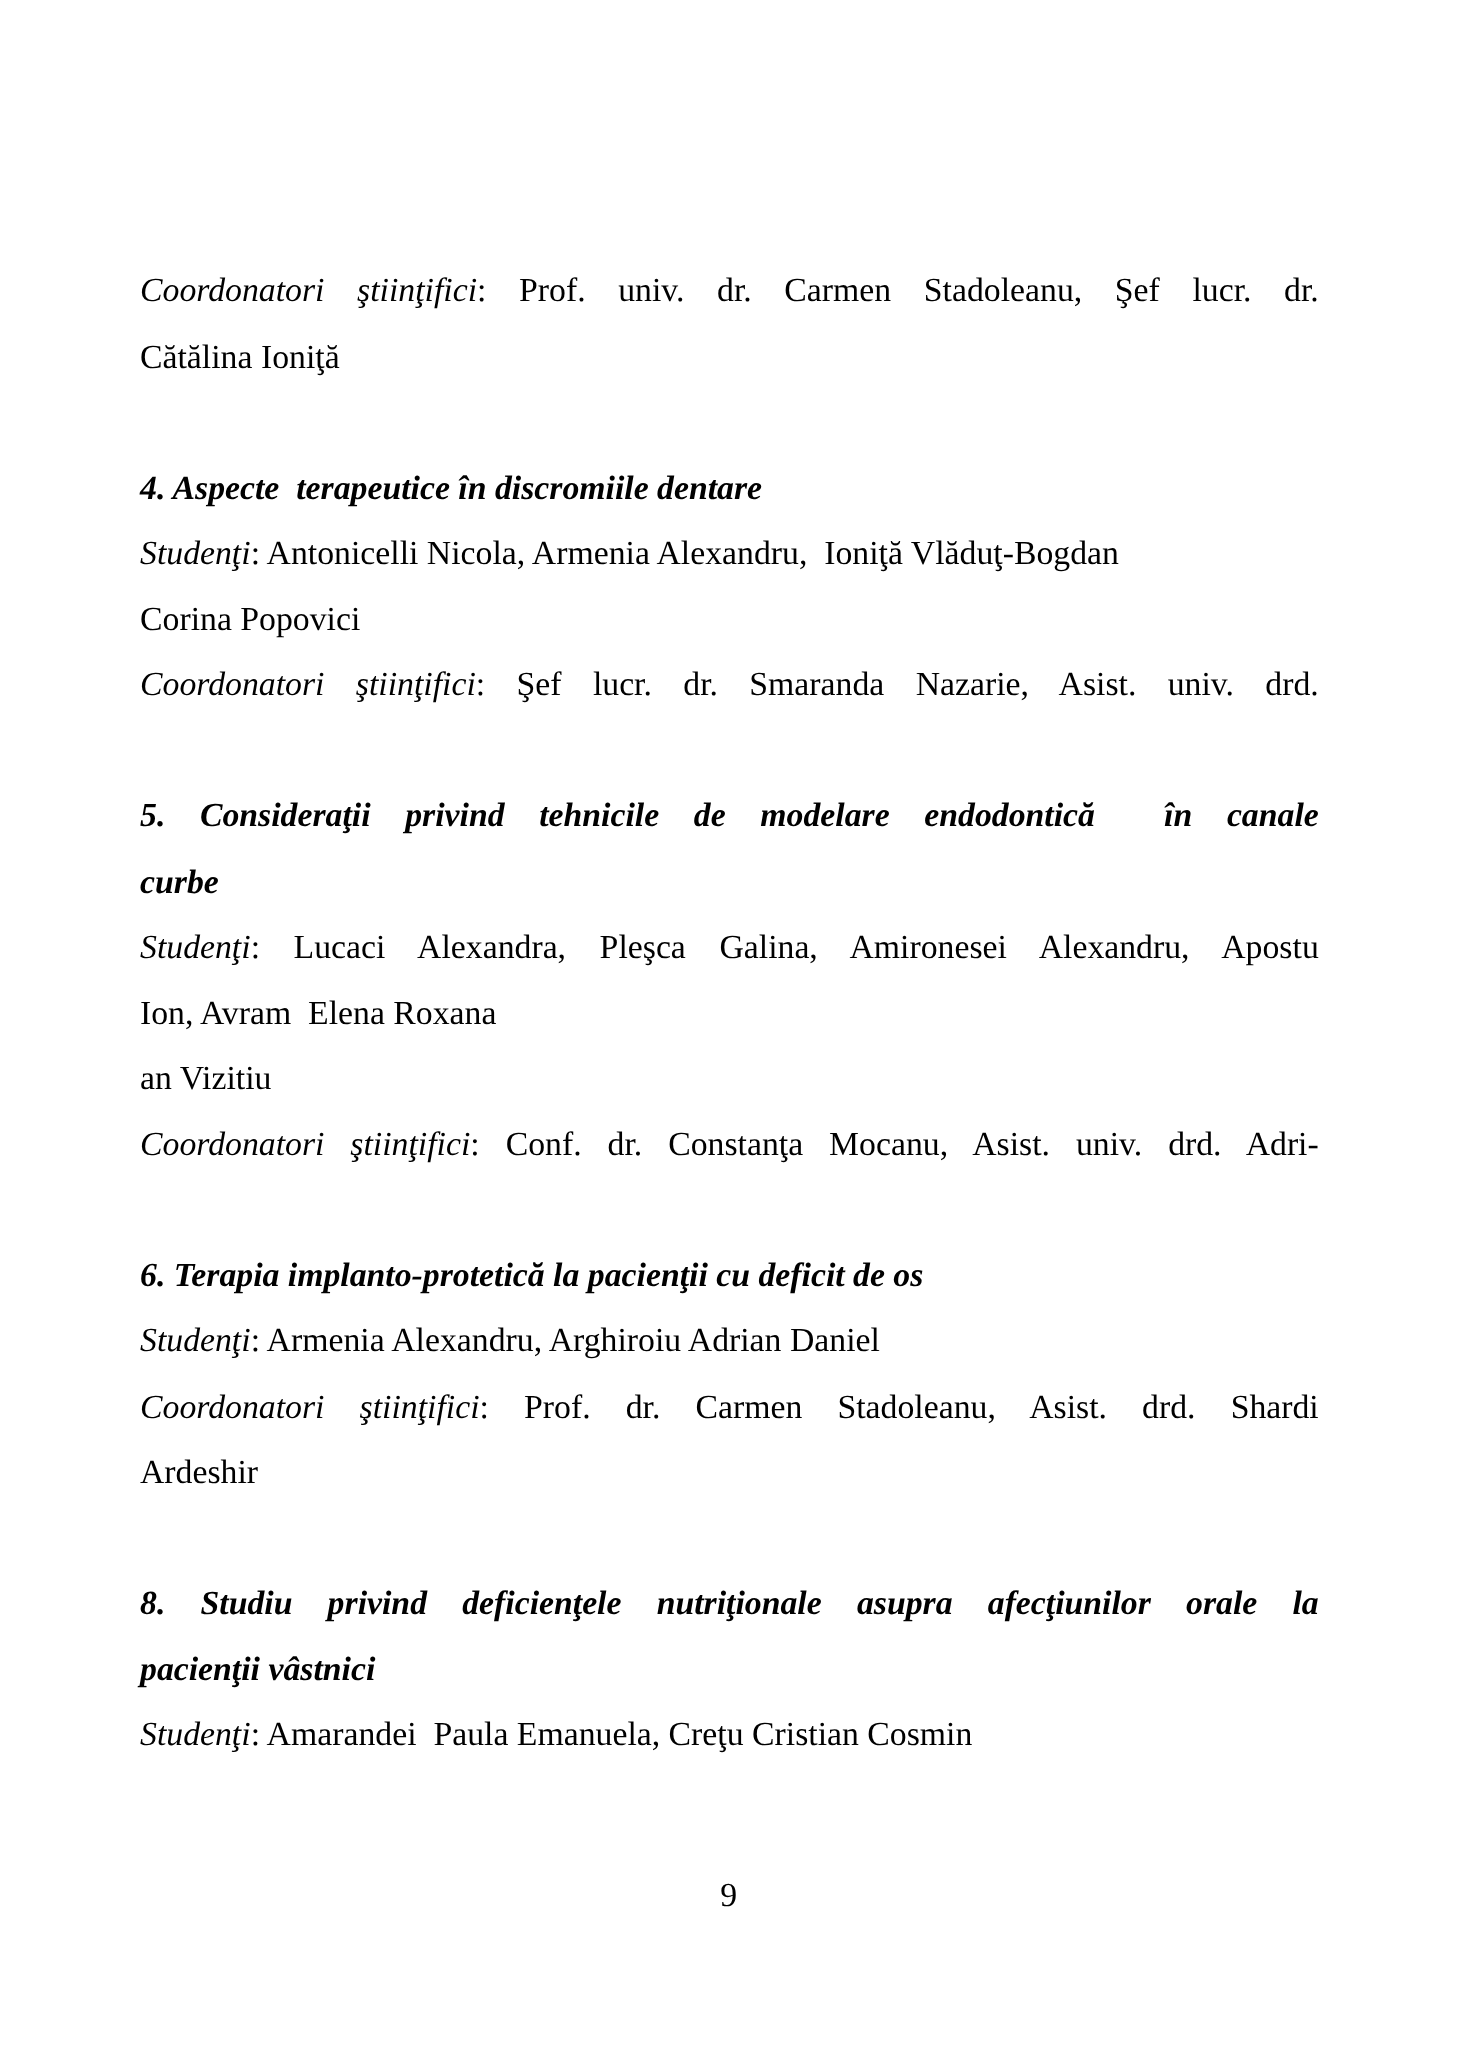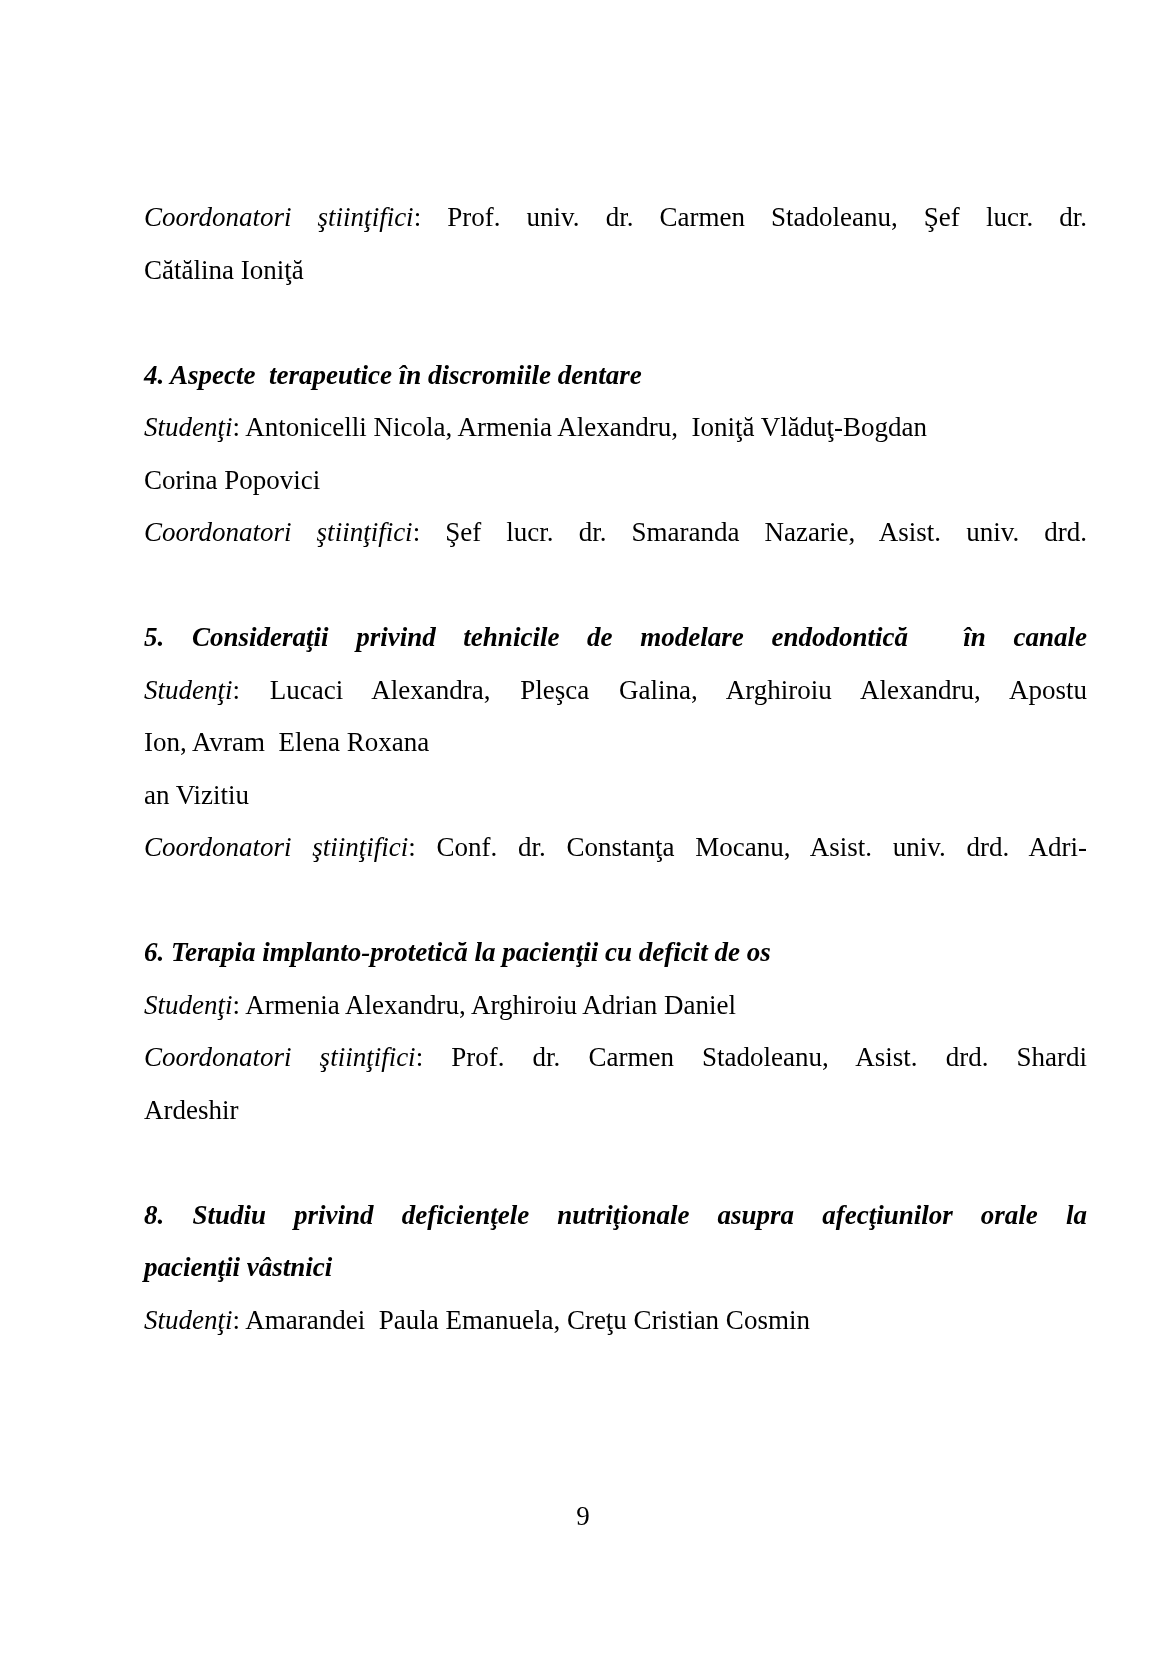--- a/index.html
+++ b/index.html
@@ -8,23 +8,22 @@
     width: 1166px;
     height: 1654px;
     position: relative;
     overflow: hidden;
     font-family: "Liberation Serif", "DejaVu Serif", serif;
     color: #000000;
   }
   .text-block {
     position: absolute;
     left: 112px;
-    top: 191px;
+    top: 206px;
     width: 943px;
-    margin-left: 32px;
   }
   .line {
     font-size: 27px;
     line-height: 52.5px;
     height: 52.5px;
     white-space: normal;
     color: #000000;
   }
   .line.justify {
     text-align: justify;
@@ -55,21 +54,22 @@
   <div class="line spacer"></div>
 
   <div class="line bold">4. Aspecte&nbsp; terapeutice în discromiile dentare</div>
   <div class="line"><span class="i">Studenţi</span><span>: Antonicelli Nicola, Armenia Alexandru,&nbsp; Ioniţă Vlăduţ-Bogdan</span></div>
   <div class="line">Corina Popovici</div>
   <div class="line justify"><span class="i">Coordonatori ştiinţifici</span><span>: Şef lucr. dr. Smaranda Nazarie, Asist. univ. drd.</span></div>
 
   <div class="line spacer"></div>
 
   <div class="line bold justify">5. Consideraţii privind tehnicile de modelare endodontică&nbsp; în canale</div>
-  <div class="line justify"><span class="i">Studenţi</span><span>: Lucaci Alexandra, Pleşca Galina, Arghiroiu Alexandru, Apostu</span></div>
+  <div class="line bold">curbe</div>
+  <div class="line justify"><span class="i">Studenţi</span><span>: Lucaci Alexandra, Pleşca Galina, Amironesei Alexandru, Apostu</span></div>
   <div class="line">Ion, Avram&nbsp; Elena Roxana</div>
   <div class="line">an Vizitiu</div>
   <div class="line justify"><span class="i">Coordonatori ştiinţifici</span><span>: Conf. dr. Constanţa Mocanu, Asist. univ. drd. Adri-</span></div>
 
   <div class="line spacer"></div>
 
   <div class="line bold">6. Terapia implanto-protetică la pacienţii cu deficit de os</div>
   <div class="line"><span class="i">Studenţi</span><span>: Armenia Alexandru, Arghiroiu Adrian Daniel</span></div>
   <div class="line justify"><span class="i">Coordonatori ştiinţifici</span><span>: Prof. dr. Carmen Stadoleanu, Asist. drd. Shardi</span></div>
   <div class="line">Ardeshir</div>

